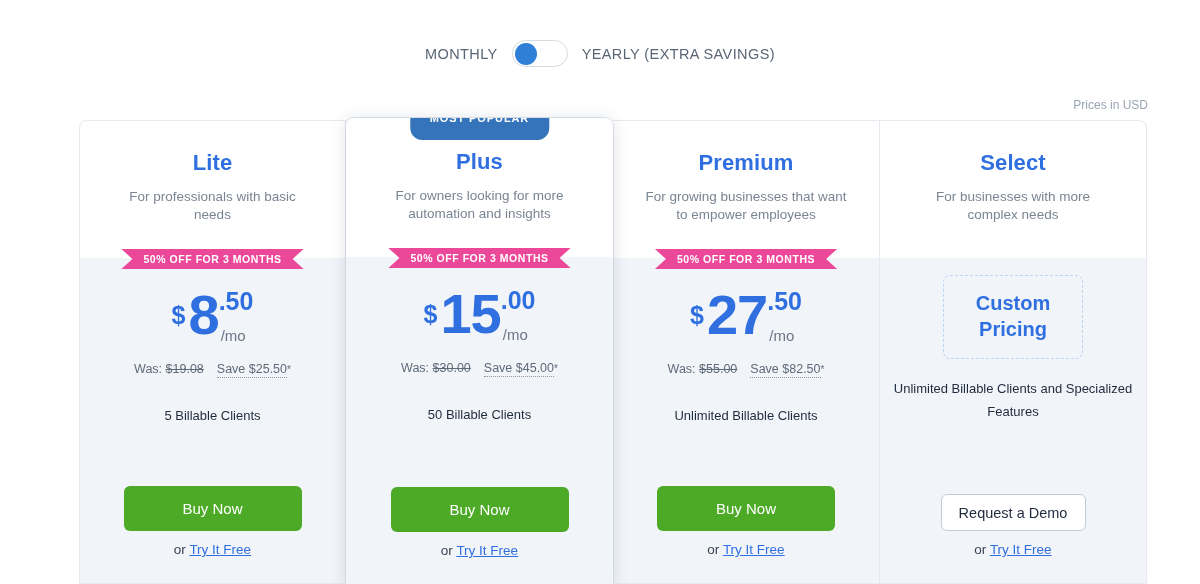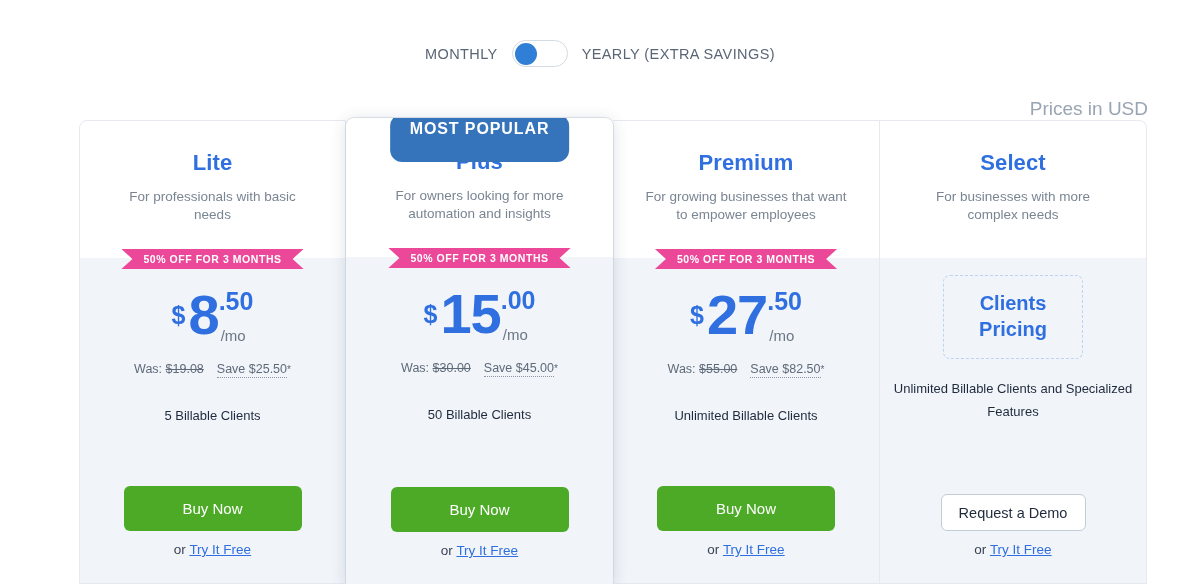--- a/index.html
+++ b/index.html
@@ -26,21 +26,21 @@
   }
   .switch .knob {
     position: absolute; top: 2.2px; left: 2.5px;
     width: 22px; height: 22px; border-radius: 50%;
     background: #2f7fd6;
   }
 
   
   .prices-usd {
     position: absolute; top: 98px; right: 52px;
-    font-size: 19px; color: #9aa5b3;
+    font-size: 12px; color: #9aa5b3;
   }
 
   
   .cards {
     position: absolute; left: 79px; top: 120px;
     width: 1070px; height: 464px;
     display: flex; align-items: flex-start;
   }
   .card {
     position: relative; width: 267px; height: 464px;
@@ -75,24 +75,23 @@
     position: relative; z-index: 2;
     width: 100%; height: 100%;
     display: flex; flex-direction: column; align-items: center;
   }
 
   
   .popular-badge {
     position: absolute; left: 50%; transform: translateX(-50%);
     top: -12px; z-index: 20;
     background: #3573bb; color: #fff;
-    font-size: 16px; font-weight: 700; letter-spacing: .9px;
-    padding: 6px 20px 24px; border-radius: 12px;
+    font-size: 11px; font-weight: 700; letter-spacing: .9px;
+    padding: 6px 20px 16px; border-radius: 12px;
     white-space: nowrap;
-    margin-top: 8px;
   }
 
   
   .plan-name {
     color: #2f6fe0; font-size: 22px; font-weight: 700;
     margin-top: 29px; letter-spacing: .1px;
   }
   .featured .plan-name { margin-top: 31px; }
   .plan-desc {
     margin-top: 12px; width: 205px; text-align: center;
@@ -305,21 +304,21 @@
         </div>
       </div>
     </div>
 
     <div class="card last">
       <div class="lower-bg"></div>
       <div class="card-inner">
         <div class="plan-name">Select</div>
         <div class="plan-desc">For businesses with more complex needs</div>
         <div class="custom-pricing">
-          <div>Clients</div>
+          <div>Custom</div>
           <div>Pricing</div>
         </div>
         <div class="feature two-line">Unlimited Billable Clients and Specialized Features</div>
         <div class="cta-wrap">
           <button class="demo-btn">Request a Demo</button>
           <div class="or-row">
             <span>or </span><span class="try-link">Try It Free</span>
           </div>
         </div>
       </div>

